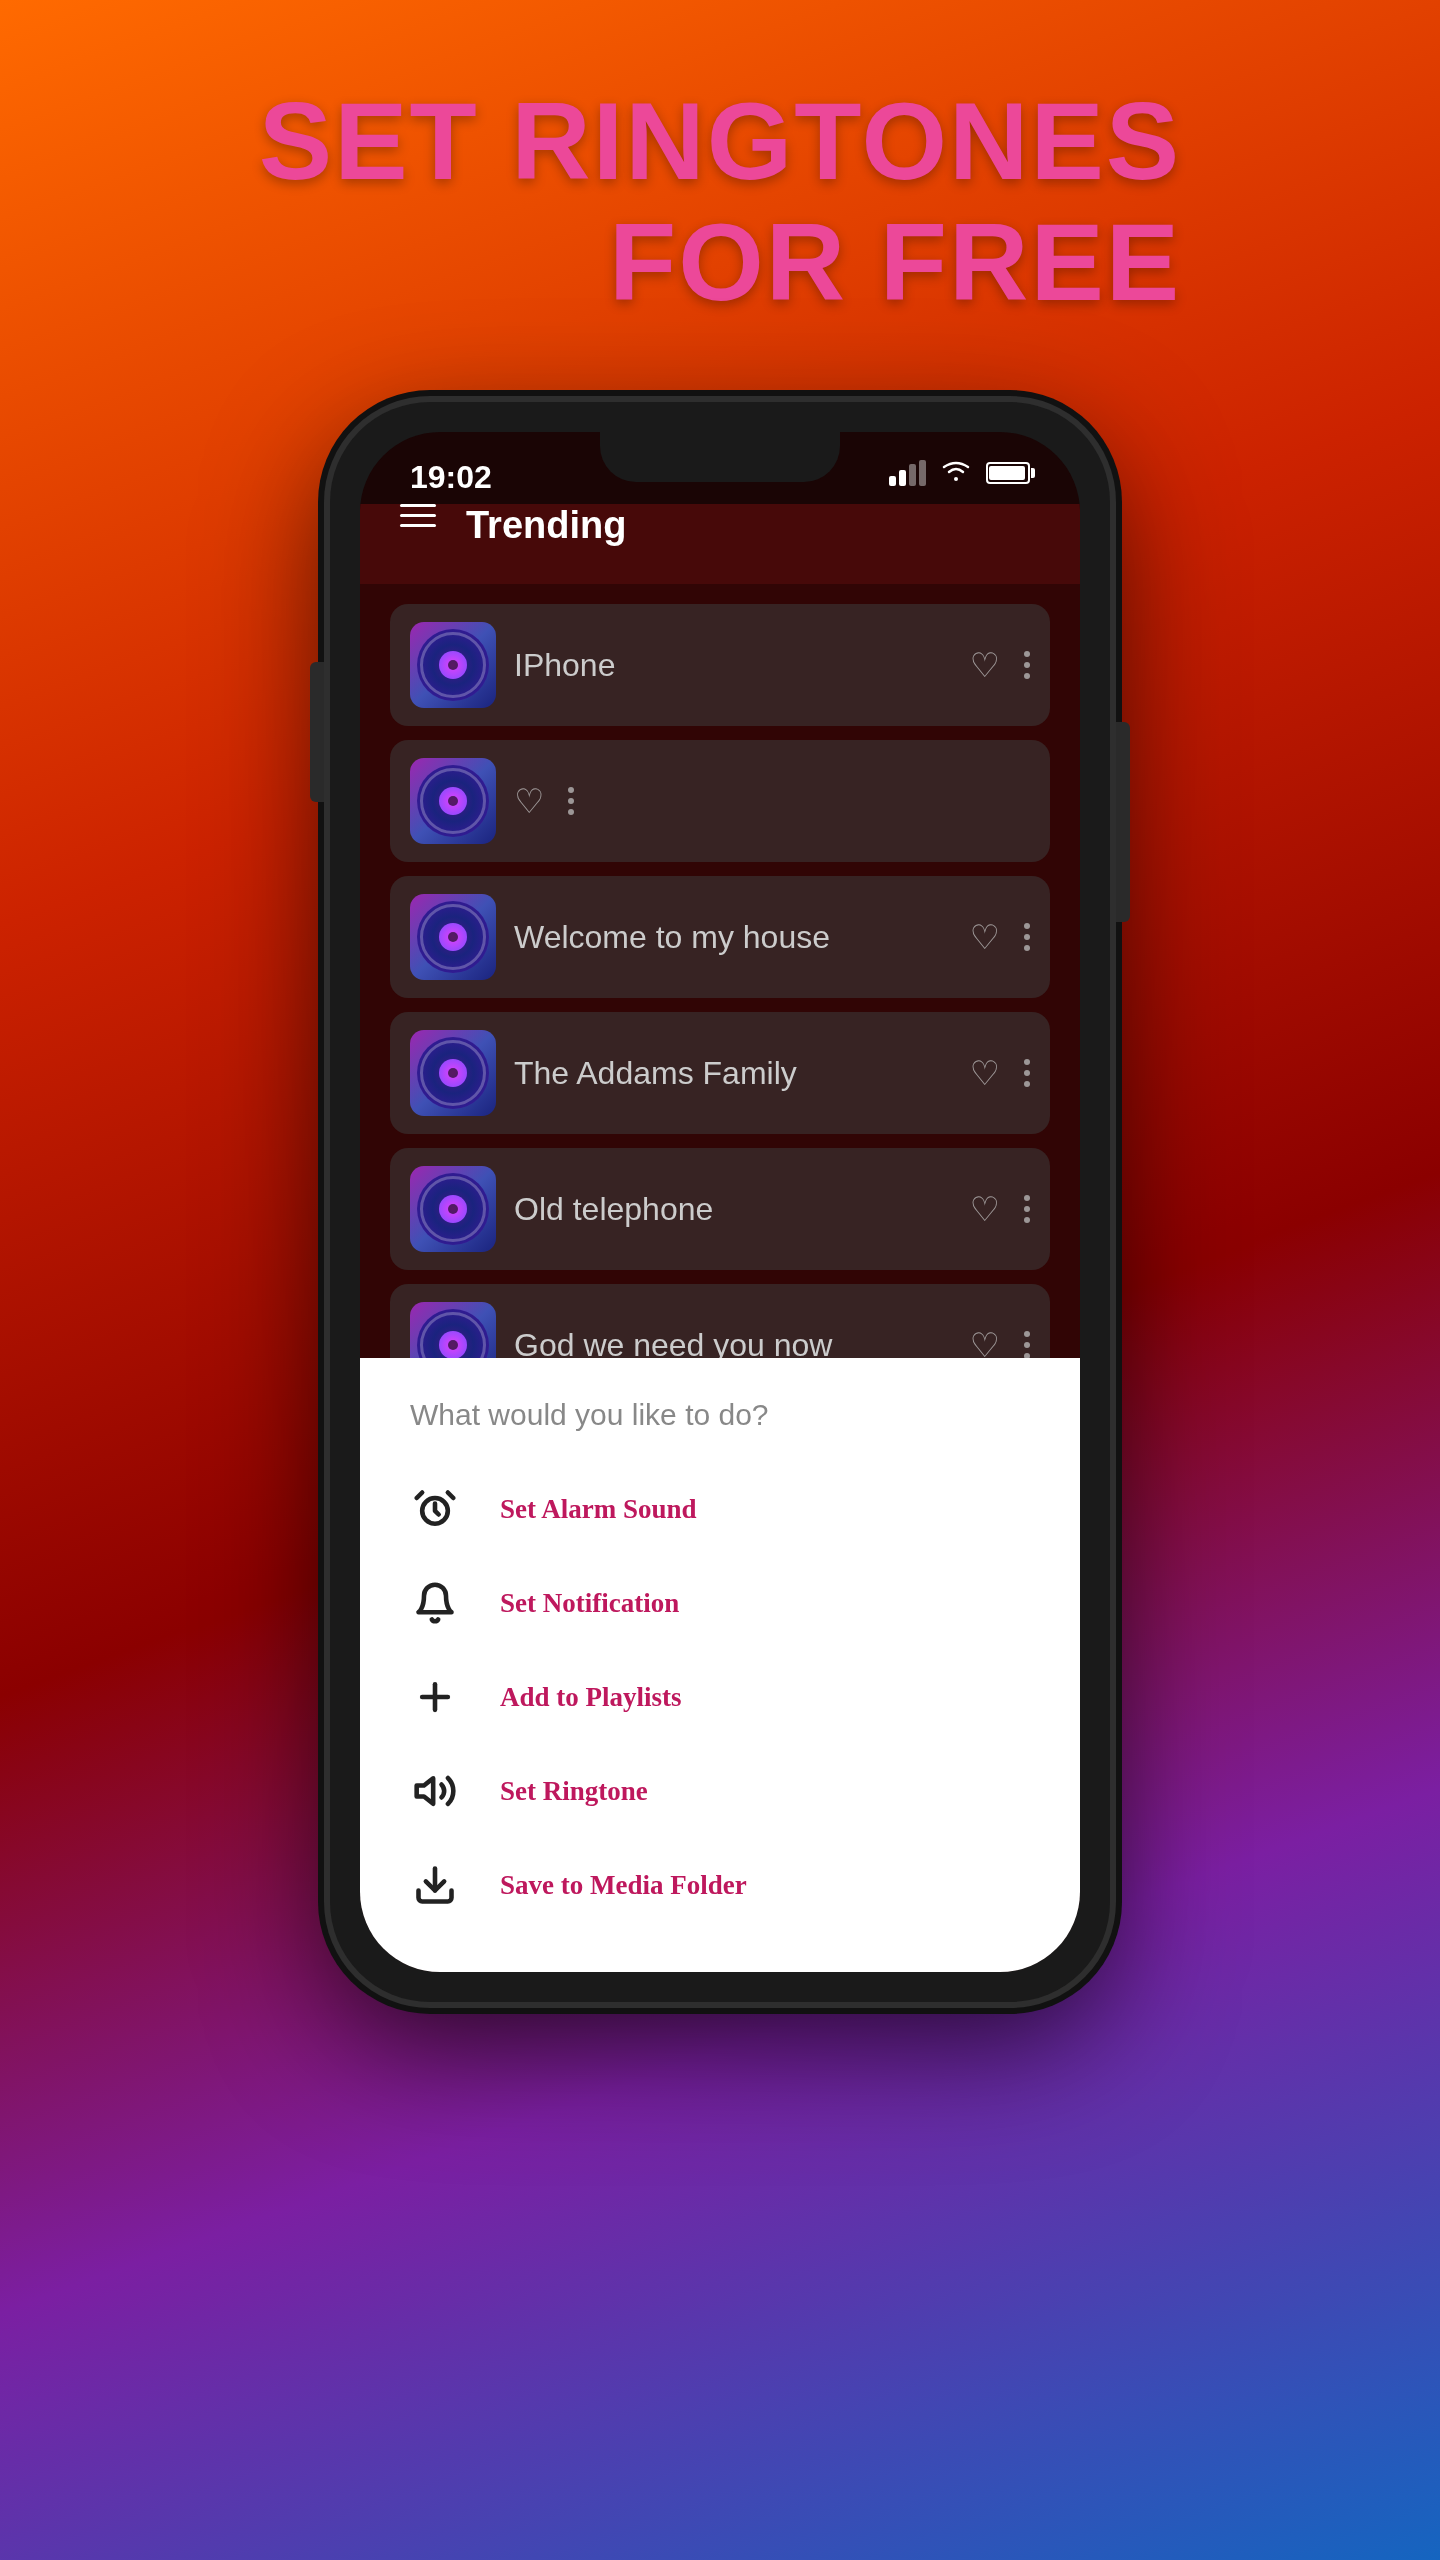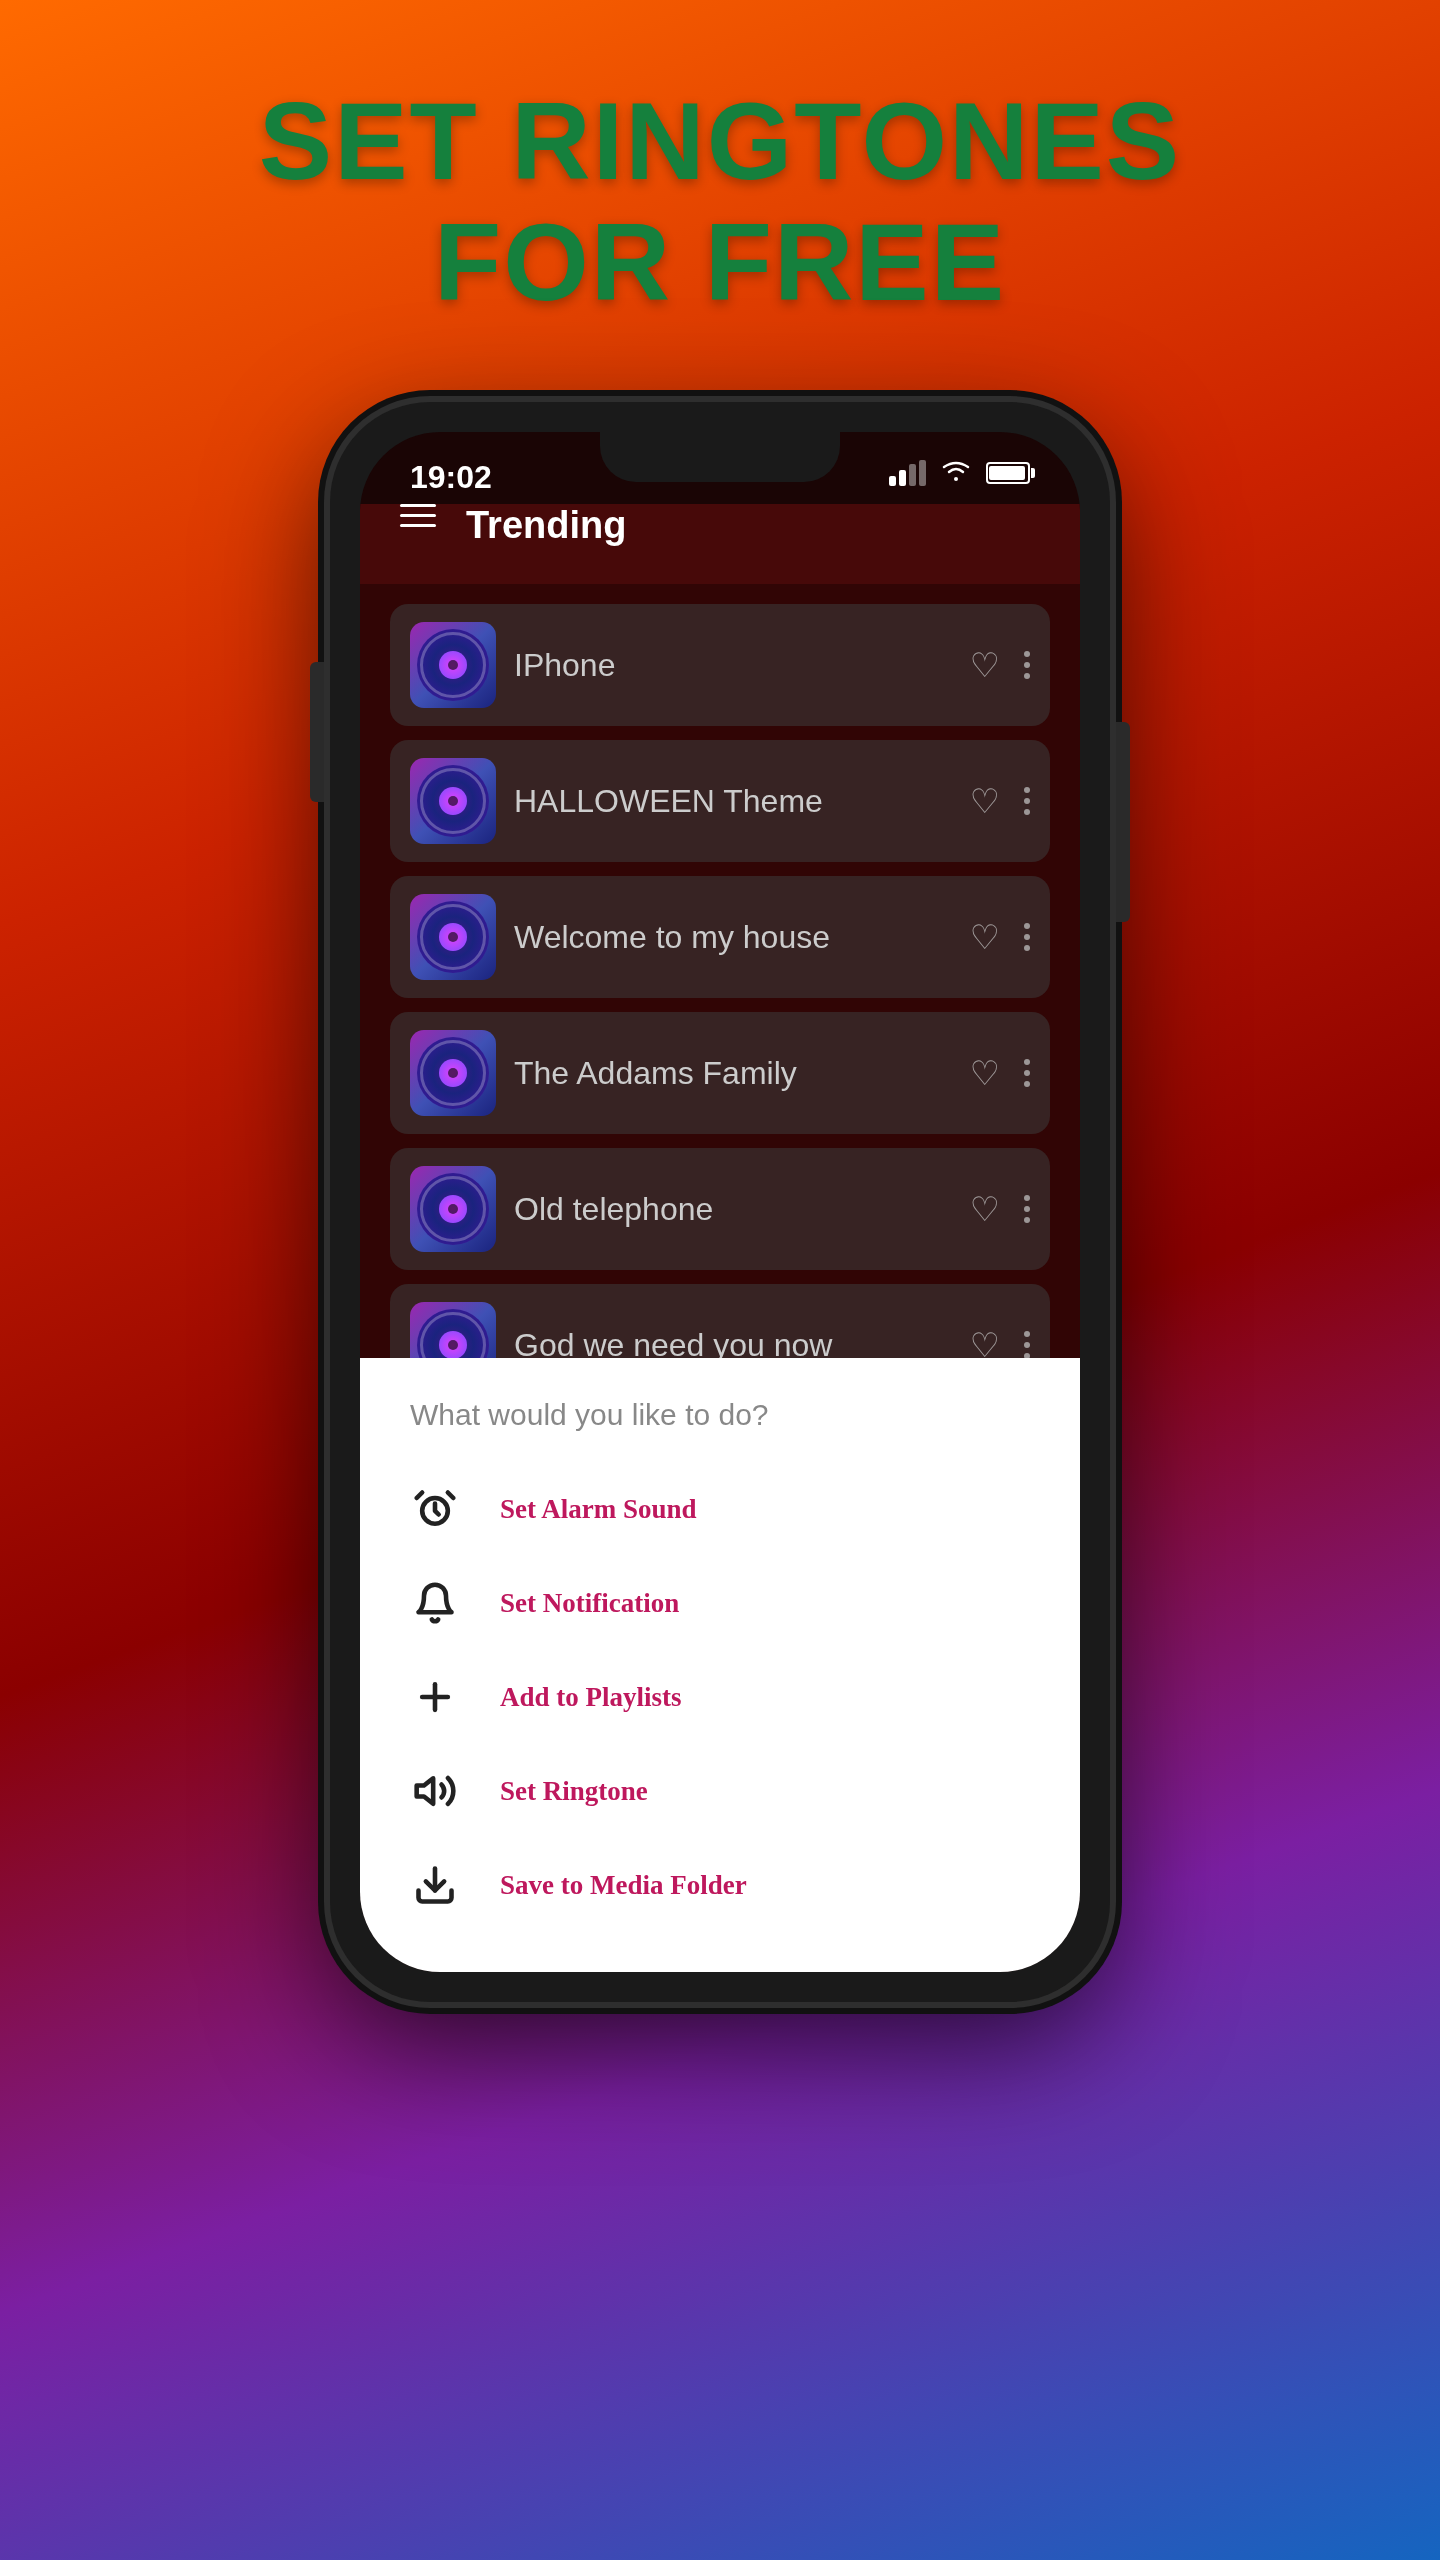--- a/index.html
+++ b/index.html
@@ -10,22 +10,22 @@
       overflow: hidden;
       font-family: -apple-system, BlinkMacSystemFont, 'Helvetica Neue', Arial, sans-serif;
       background: linear-gradient(160deg, #ff6a00 0%, #cc2200 30%, #8b0000 55%, #7b1fa2 75%, #1565c0 100%);
       display: flex;
       flex-direction: column;
       align-items: center;
     }
 
     .headline {
       margin-top: 80px;
-      text-align: center;
-      color: #15803d;
+      text-align: right;
+      color: #ec4899;
       font-size: 110px;
       font-weight: 900;
       line-height: 1.1;
       letter-spacing: 2px;
       text-shadow: 0 4px 12px rgba(0,0,0,0.3);
       padding: 0 60px;
     }
 
     
     .phone-shell {
@@ -415,21 +415,20 @@
             </div>
         </div>
       </div>
 
       <div class="song-item">
         <div class="song-thumb">
           <div class="disc-outer">
               <div class="disc-center"></div>
             </div>
         </div>
-        <span class="song-name">HALLOWEEN Theme</span>
         <div class="song-actions">
           <span class="heart-icon">♡</span>
           <div class="more-icon">
               <span></span>
               <span></span>
               <span></span>
             </div>
         </div>
       </div>
 

